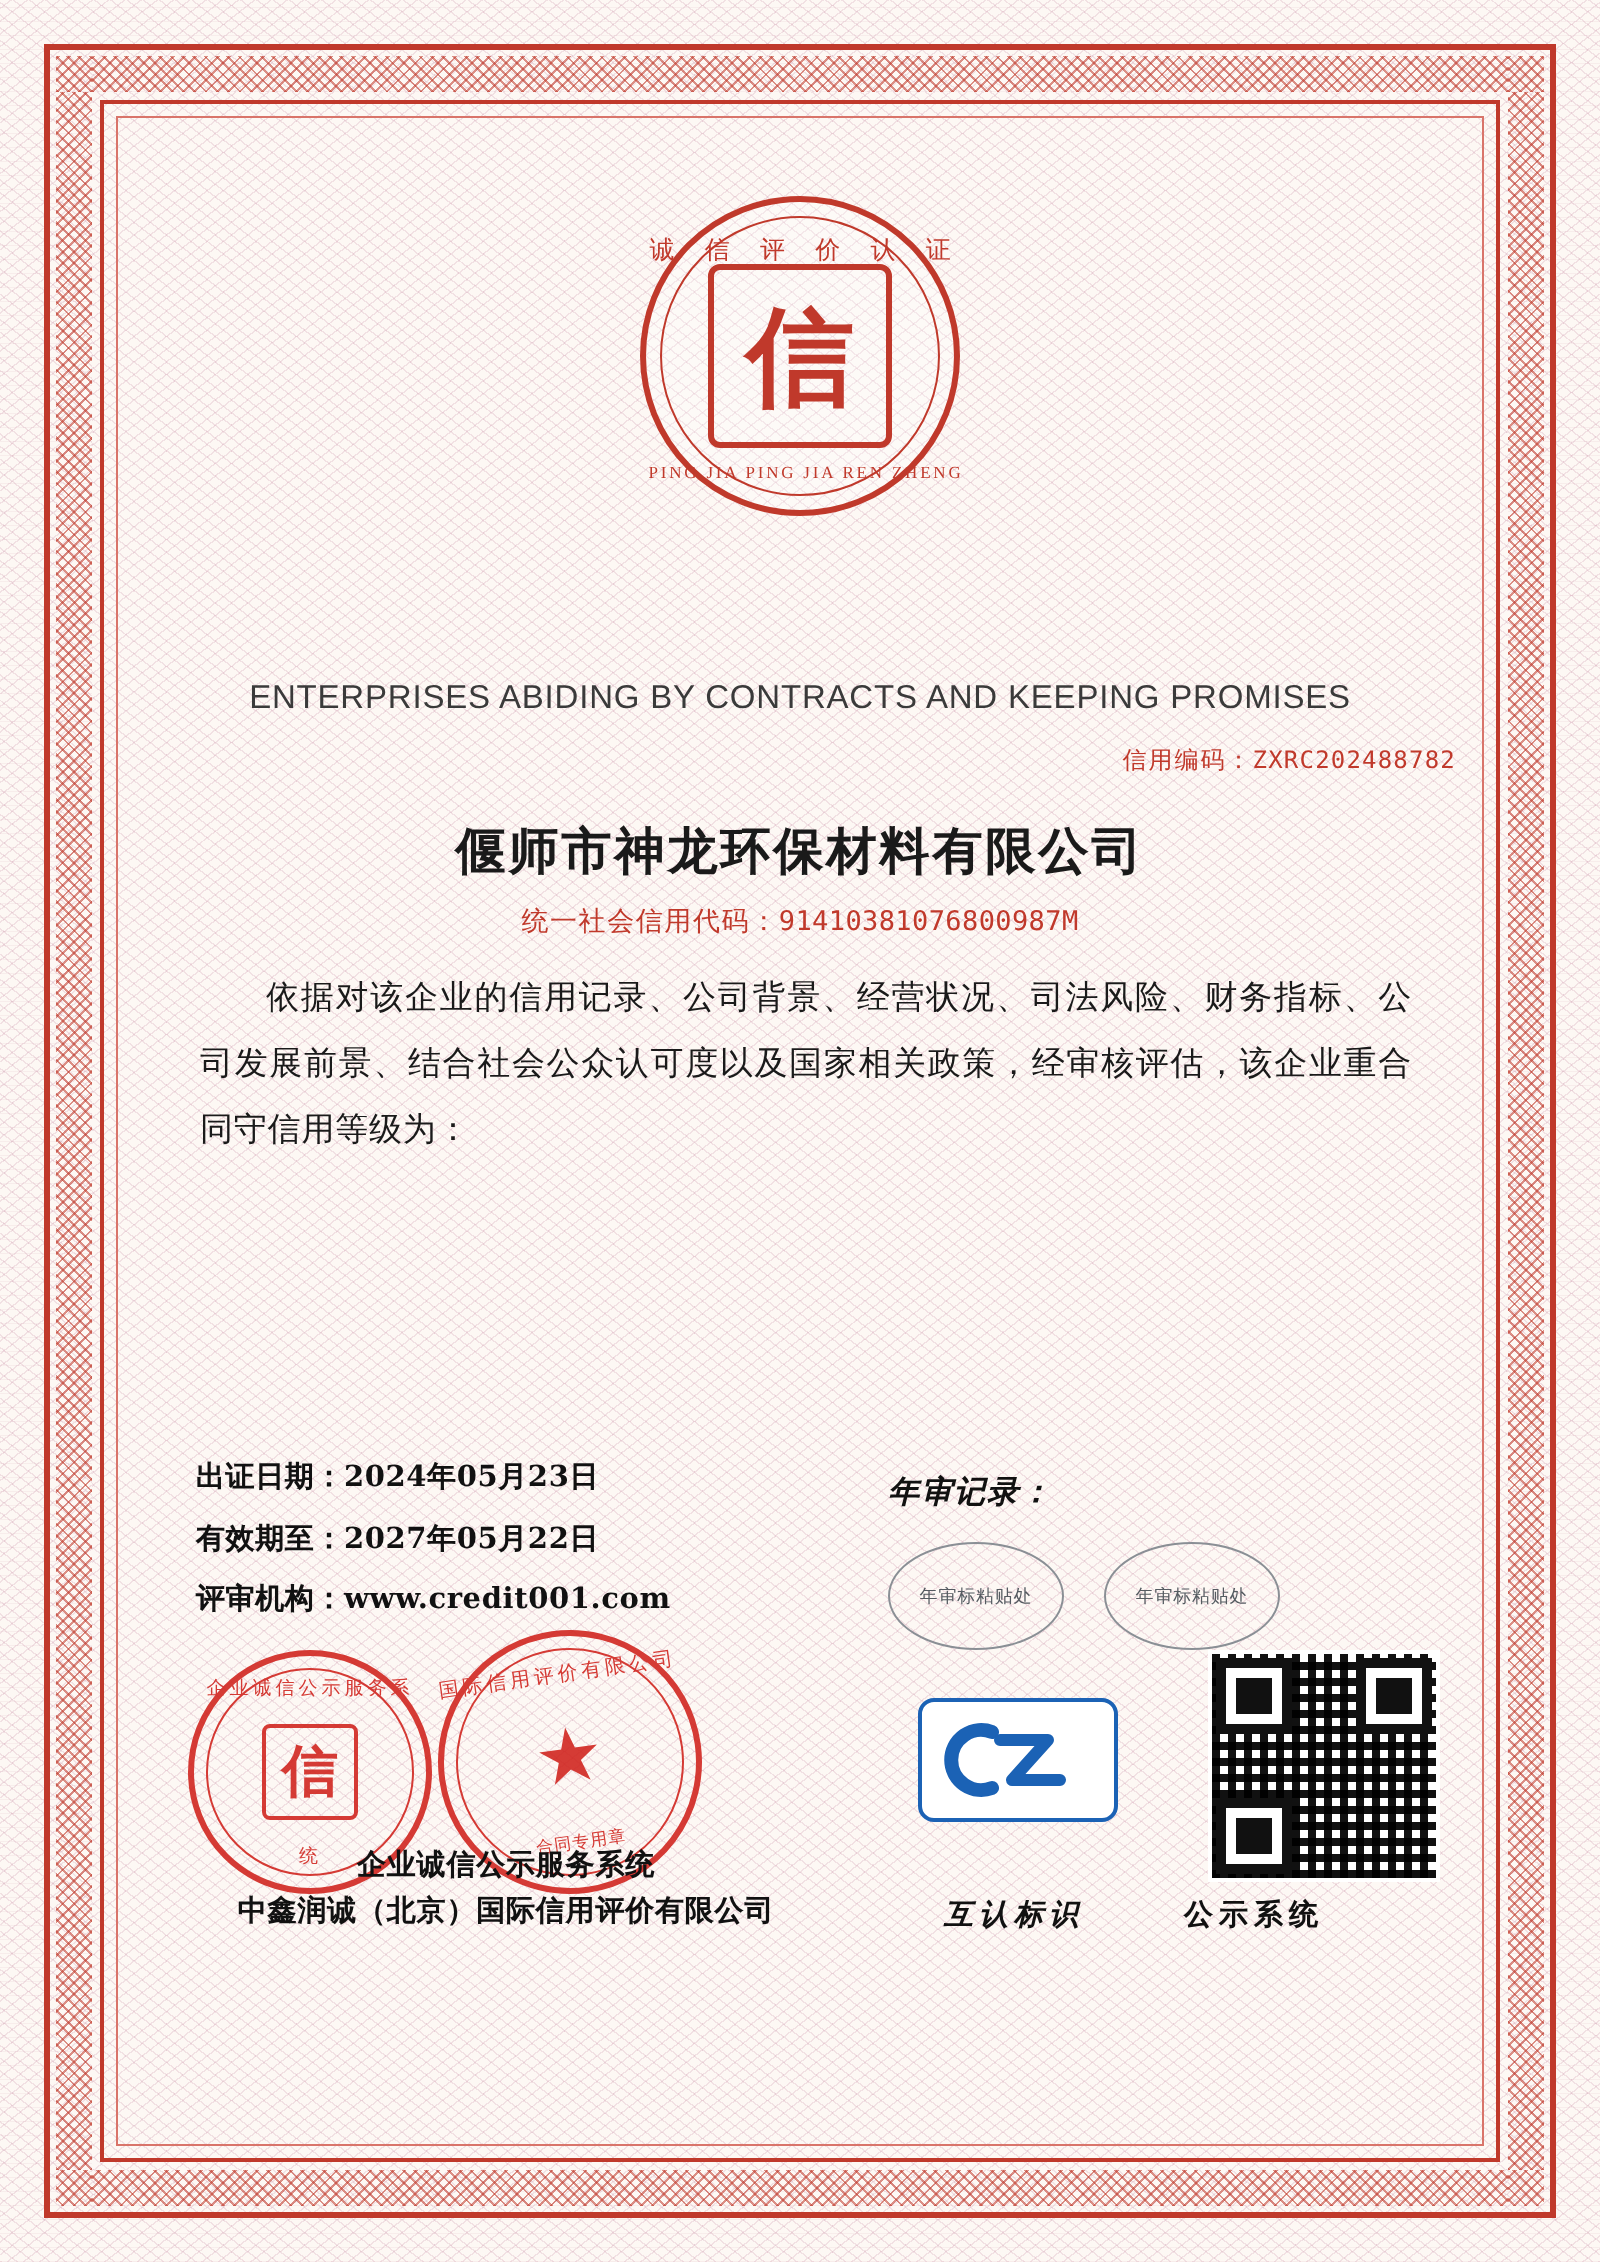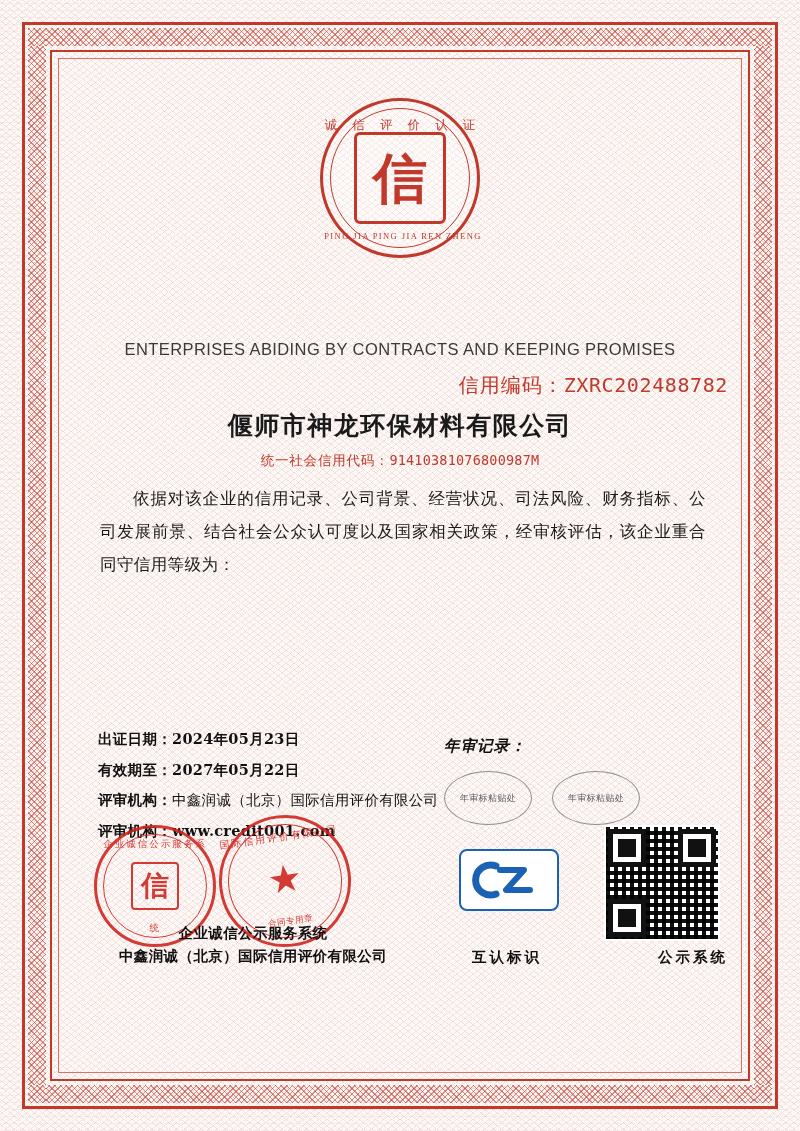--- a/index.html
+++ b/index.html
@@ -145,21 +145,21 @@
     font-size: 16.5px;
     letter-spacing: 0.4px;
     color: #3a3a3a;
   }
 
   .credit-code {
     position: absolute;
     top: 308px;
     right: 8px;
     font-family: "DejaVu Sans Mono", monospace;
-    font-size: 20px;
+    font-size: 12px;
     color: #c0392b;
     letter-spacing: 0.6px;
   }
   .credit-code .label {
     font-family: "Liberation Serif", serif;
     letter-spacing: 1px;
   }
 
   .company-name {
     position: absolute;
@@ -382,20 +382,21 @@
     position: absolute;
     left: 378px;
     bottom: 8px;
     width: 130px;
     text-align: center;
     font-size: 14.5px;
     font-weight: bold;
     color: #111;
     letter-spacing: 3px;
     font-family: "DejaVu Serif", serif;
+    font-style: italic;
   }
 
   .qr {
     position: absolute;
     left: 540px;
     top: 10px;
     width: 112px;
     height: 112px;
     background-color: #ffffff;
     background-image:
@@ -417,21 +418,21 @@
     background: #111;
   }
   .qr-tl { left: 2px; top: 2px; }
   .qr-tr { right: 2px; top: 2px; }
   .qr-bl { left: 2px; bottom: 2px; }
   .qr-label {
     position: absolute;
     left: 528px;
     bottom: 8px;
     width: 136px;
-    text-align: right;
+    text-align: left;
     font-size: 14.5px;
     font-weight: bold;
     color: #111;
     letter-spacing: 3px;
     font-family: "DejaVu Serif", serif;
   }
 
   .footnote {
     position: absolute;
     bottom: 8px;
@@ -482,23 +483,20 @@
 
 
     <div class="info-block">
       <div class="info-row">
         <span class="k">出证日期：</span><span class="v">2024年05月23日</span>
       </div>
       <div class="info-row">
         <span class="k">有效期至：</span><span class="v">2027年05月22日</span>
       </div>
       <div class="info-row">
-        <span class="k">评审机构：</span><span class="v-plain">中鑫润诚（北京）国际信用评价有限公司</span>
-      </div>
-      <div class="info-row">
         <span class="k">评审机构：</span><span class="url-val">www.credit001.com</span>
       </div>
     </div>
 
     <div class="review-block">
       <div class="review-title">年审记录：</div>
       <div class="review-circles">
         <div class="review-circle">年审标粘贴处</div>
         <div class="review-circle">年审标粘贴处</div>
       </div>

